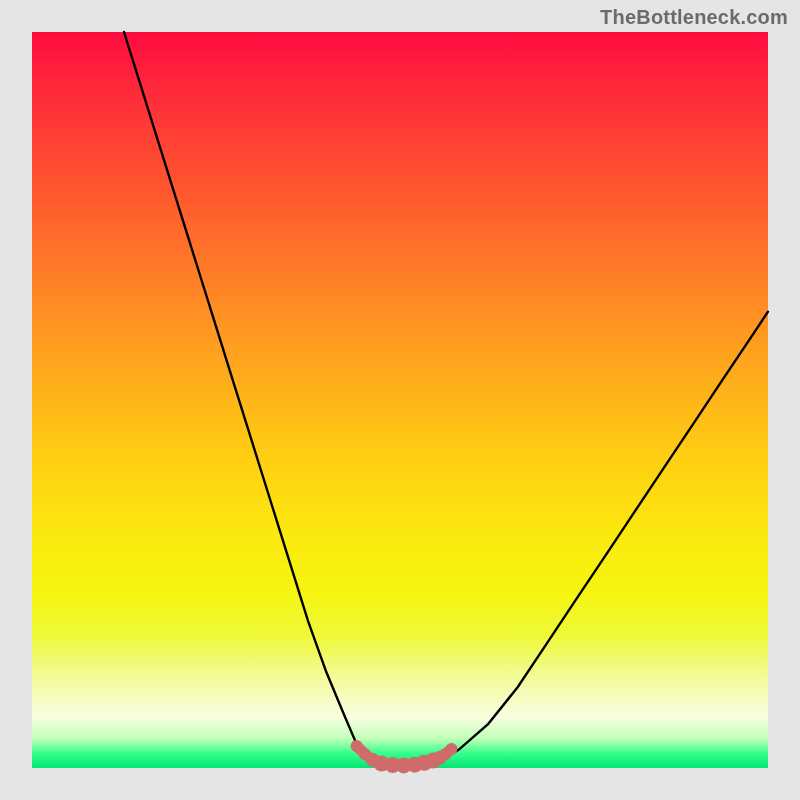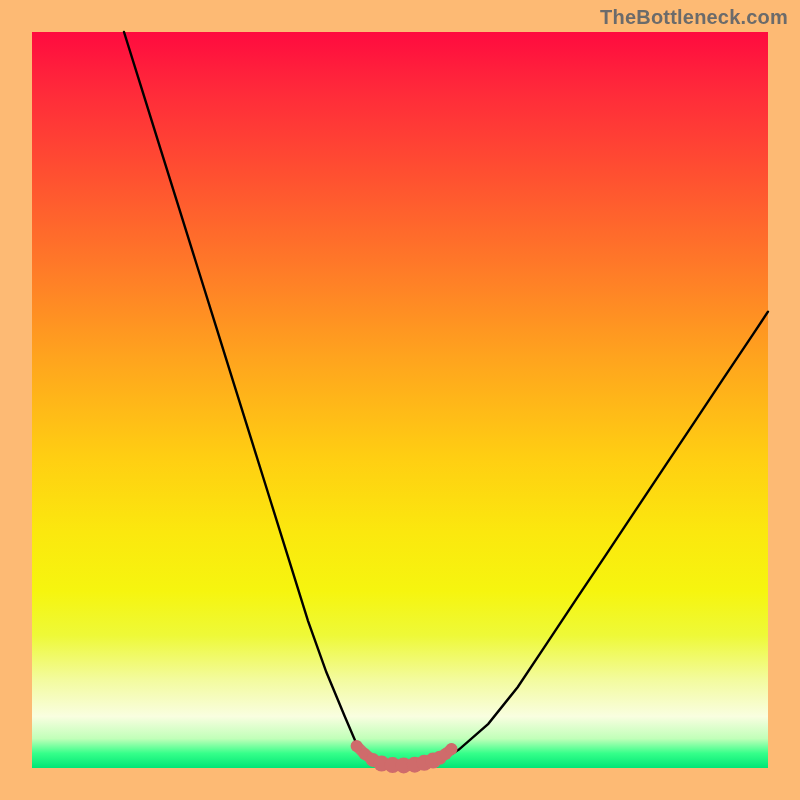--- a/index.html
+++ b/index.html
@@ -9,21 +9,21 @@
     height: 800px;
     background: #000;
     overflow: hidden;
   }
   .frame {
     position: absolute;
     left: 0;
     top: 0;
     width: 800px;
     height: 800px;
-    background: #fdba74;
+    background: #e5e5e5;
   }
   .plot {
     position: absolute;
     left: 32px;
     top: 32px;
     width: 736px;
     height: 736px;
     background: linear-gradient(
       to bottom,
       #ff0b3f 0%,

